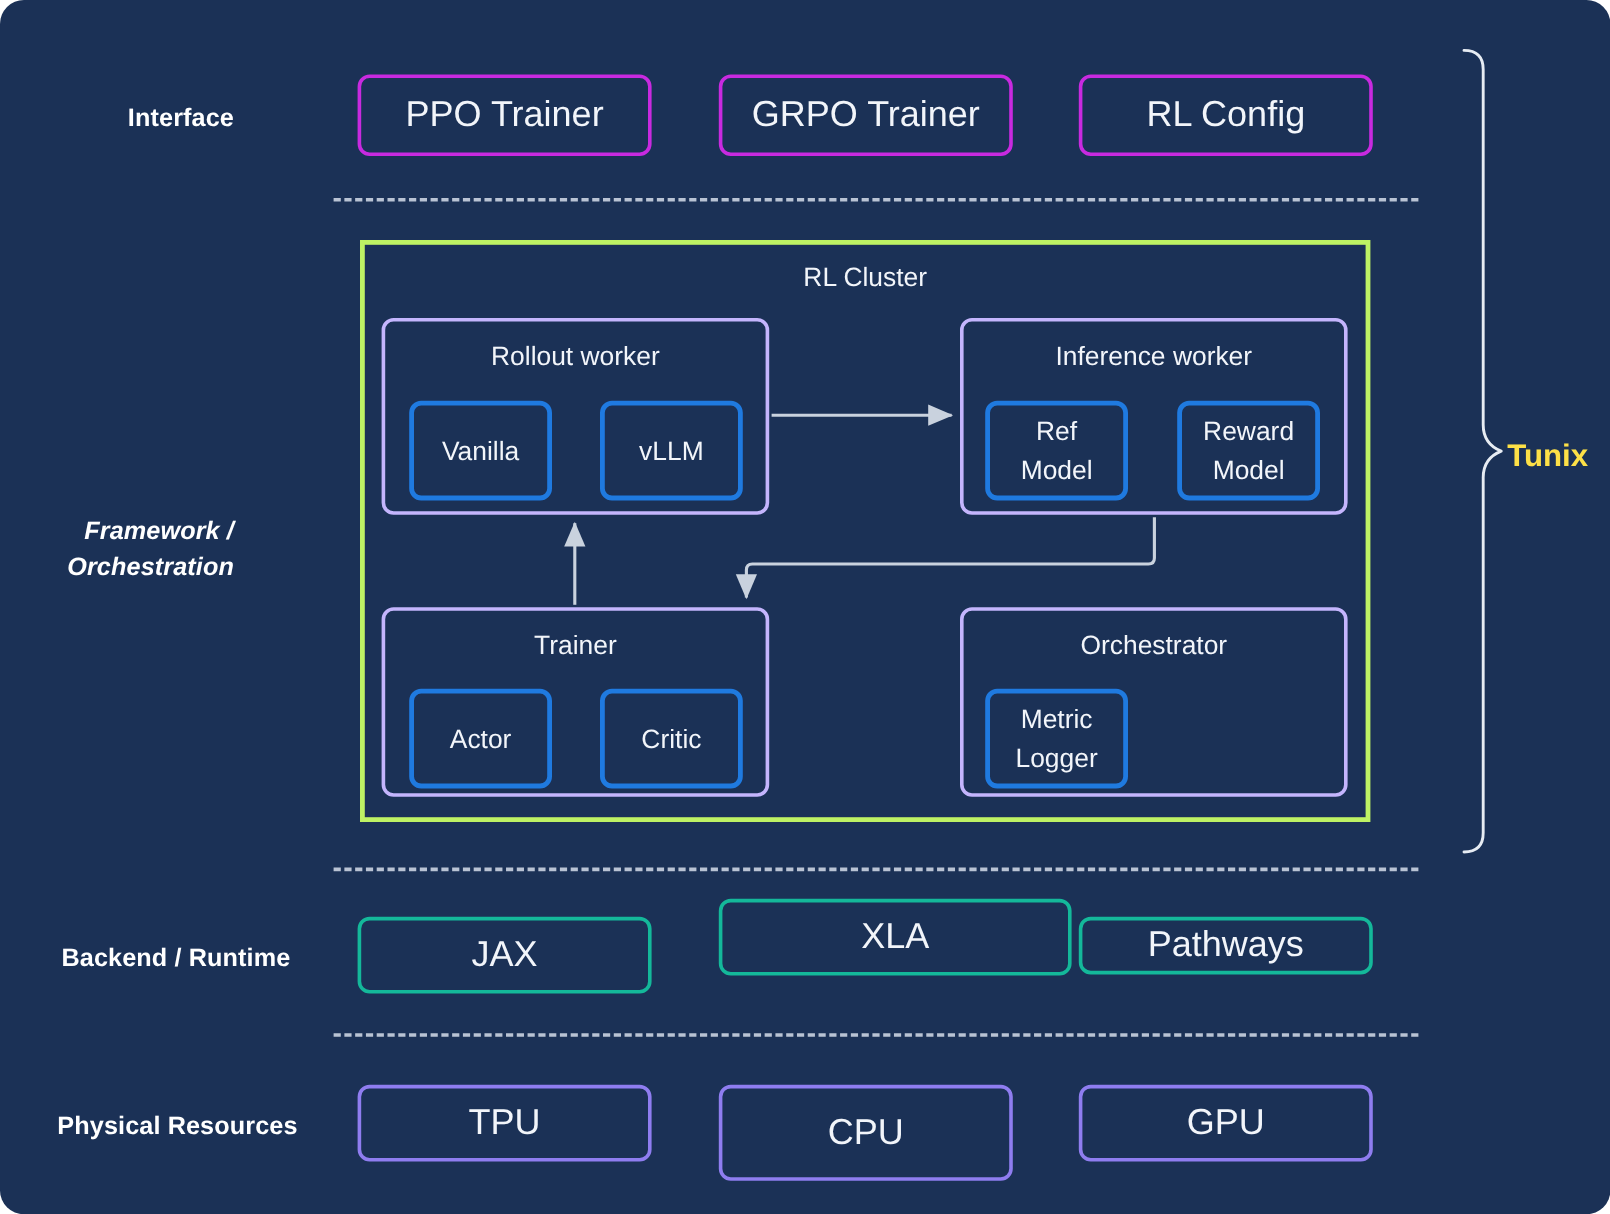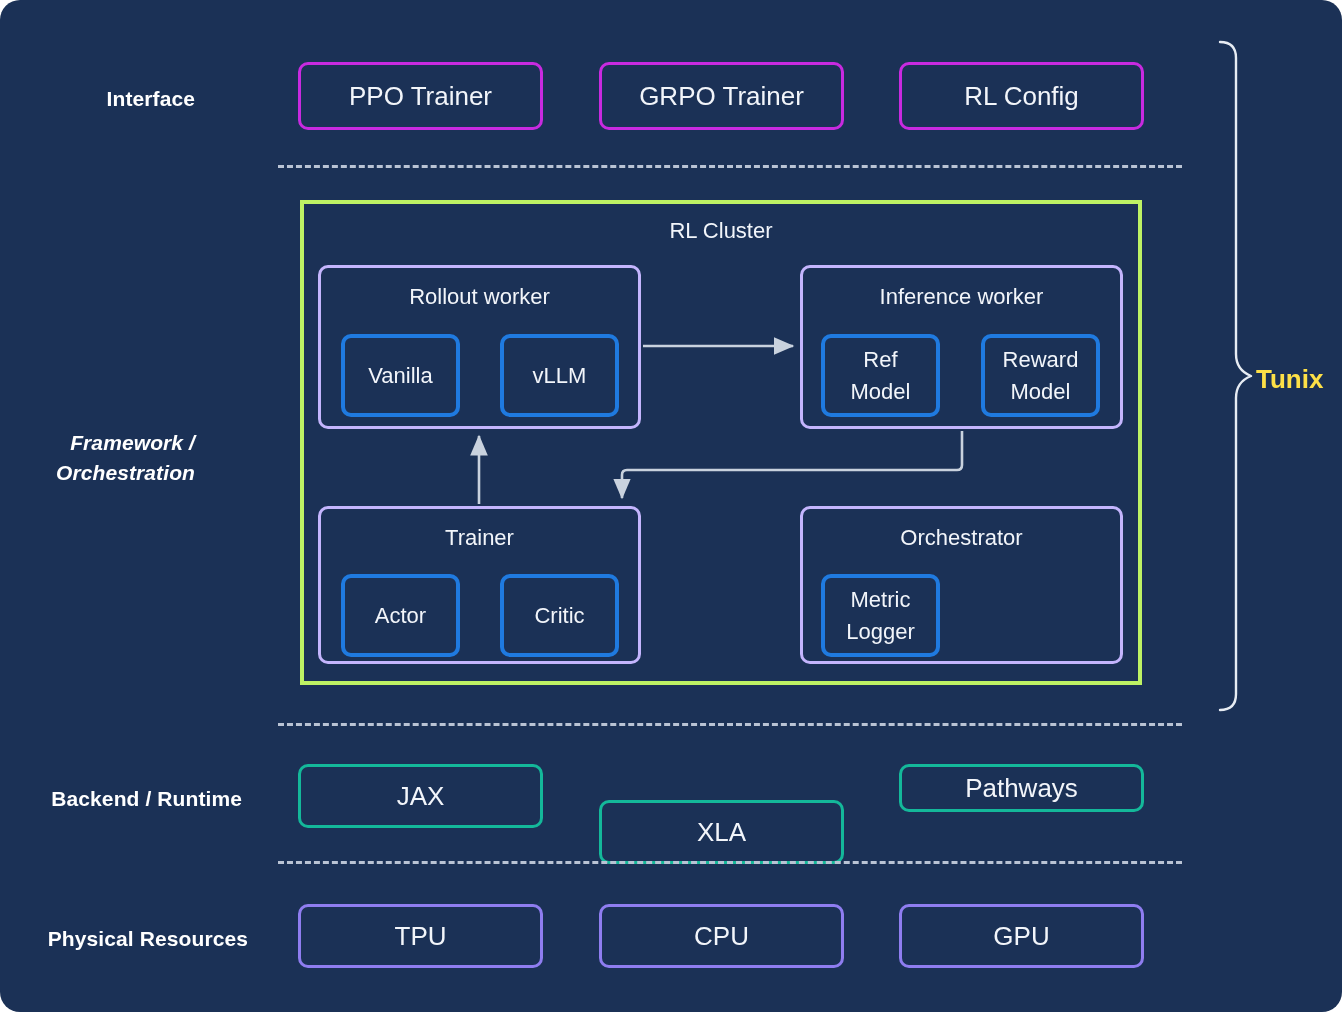--- a/index.html
+++ b/index.html
@@ -34,21 +34,21 @@
   }
 
   
   .pill {
     position: absolute;
     box-sizing: border-box;
     display: flex;
     align-items: center;
     justify-content: center;
     color: #f2f5fa;
-    font-size: 26px;
+    font-size: 30px;
     background: #1b3156;
     border-style: solid;
     border-width: 3px;
     border-radius: 10px;
   }
   .pill.iface   { border-color: #c82ae0; }
   .pill.backend { border-color: #14b89a; }
   .pill.phys    { border-color: #8f7df0; }
 
   
@@ -187,24 +187,24 @@
   <svg id="brace" style="left:1214px; top:36px;" width="40" height="680">
     <path d="M6,6 Q22,6 22,22 L22,318 Q22,334 37,340 Q22,346 22,362 L22,658 Q22,674 6,674" fill="none" stroke="#e7ecf3" stroke-width="2.4" stroke-linecap="round" stroke-linejoin="round"></path>
   </svg>
   <div id="tunix-label" style="left:1256px; top:364px;">Tunix</div>
 
   <div class="dashed" style="left:278px; top:723px; width:904px;"></div>
 
   <div class="row-label" style="left:0px; top:784px; width:242px;">Backend / Runtime</div>
 
   <div class="pill backend" style="left:298px; top:764px; width:245px; height:64px;">JAX</div>
-  <div class="pill backend" style="left:599px; top:800px; width:245px; height:64px;">XLA</div>
+  <div class="pill backend" style="left:599px; top:749px; width:294px; height:64px;">XLA</div>
   <div class="pill backend" style="left:899px; top:764px; width:245px; height:48px;">Pathways</div>
 
   <div class="dashed" style="left:278px; top:861px; width:904px;"></div>
 
   <div class="row-label" style="left:0px; top:924px; width:248px;">Physical Resources</div>
 
   <div class="pill phys" style="left:298px; top:904px; width:245px; height:64px;">TPU</div>
-  <div class="pill phys" style="left:599px; top:904px; width:245px; height:64px;">CPU</div>
+  <div class="pill phys" style="left:599px; top:904px; width:245px; height:80px;">CPU</div>
   <div class="pill phys" style="left:899px; top:904px; width:245px; height:64px;">GPU</div>
 
 </div>
 
 </body></html>

